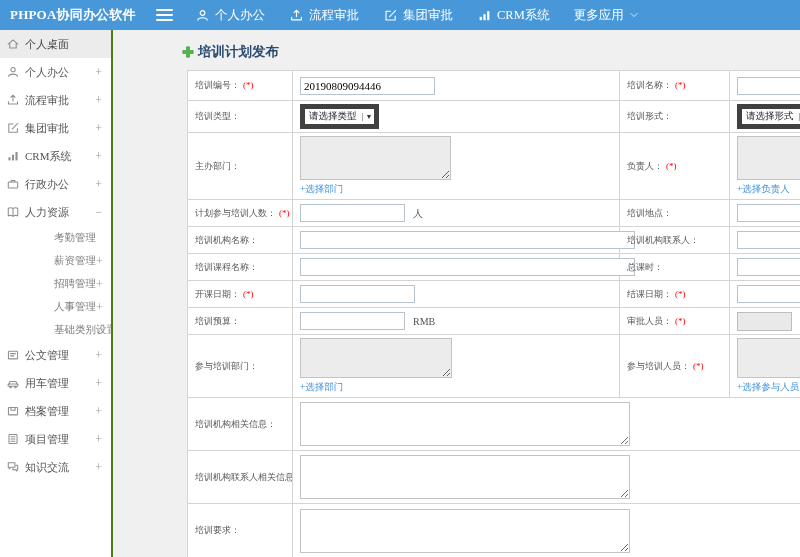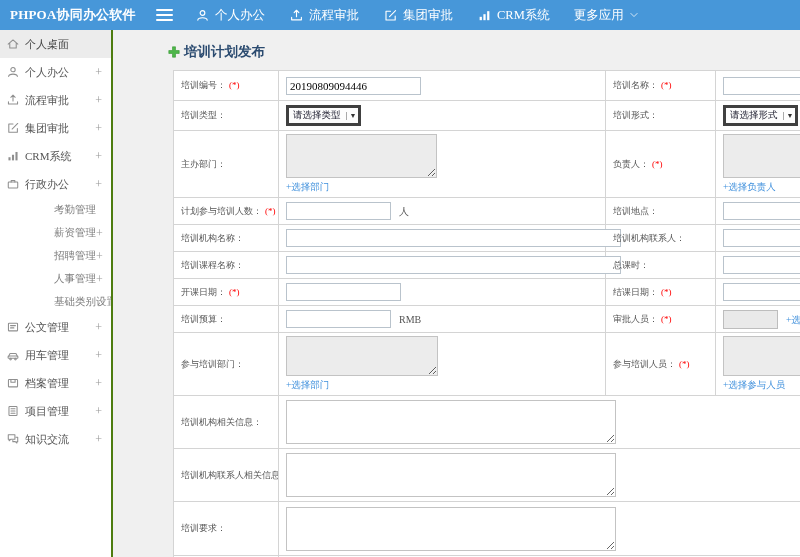--- a/index.html
+++ b/index.html
@@ -22,31 +22,31 @@
   .ico .fl{ fill:currentColor; stroke:none; }
   
   .bodywrap{ display:flex; height:527px; }
   .sidebar{ width:113px; flex-shrink:0; background:#fff; border-right:2px solid #4d7c0f; color:#555; overflow:hidden; }
   .sb-item{ height:28px; display:flex; align-items:center; padding:0 9px 0 6px; font-size:11px; cursor:pointer; white-space:nowrap; }
   .sb-item .ico{ width:14px; height:14px; margin-right:5px; color:#8f8f8f; flex-shrink:0; }
   .sb-item.active{ background:#ececec; color:#444; }
   .sb-expand{ margin-left:auto; color:#9a9a9a; font-size:12px; line-height:1; }
   .sb-child{ height:23px; display:flex; align-items:center; padding:0 15px 0 18px; font-size:10.5px; color:#7d7d7d; cursor:pointer; white-space:nowrap;margin-left:36px; }
   
-  .main{ flex:1; background:#f0f0f0; overflow:hidden; }
+  .main{ flex:1; background:#f0f0f0; overflow:hidden;padding-left:14px; }
   .page-title{ margin:13px 0 9px 55px; display:flex; align-items:center; gap:4px;
                font-size:13.5px; font-weight:bold; color:#2a4a6f; }
   table.form{ margin-left:60px; border-collapse:collapse; table-layout:fixed; width:840px; background:#fff; }
   table.form td{ border:1px solid #d4d4d4; font-size:9px; color:#555; padding:3px 4px 3px 7px; vertical-align:middle; }
   td.lb{ white-space:nowrap; overflow:hidden; }
   .req{ color:#ff0000; margin-left:3px; }
   .txt{ border:1px solid #b9c3cc; height:18px; font-size:11px; padding:0 3px; background:#fff; font-family:inherit; }
   .w135{width:135px;} .w150{width:150px;} .w105{width:105px;} .w115{width:115px;} .w335{width:335px;}
   .unit{ margin-left:8px; font-size:10px; color:#555; }
-  .sel{ display:inline-flex; align-items:center; border:3px solid #404040; background:#fdfdfd; font-size:9.5px; color:#223; padding:1px 2px 1px 4px; cursor:pointer; }
+  .sel{ display:inline-flex; align-items:center; border:5px solid #404040; background:#fdfdfd; font-size:9.5px; color:#223; padding:1px 2px 1px 4px; cursor:pointer; }
   .sel .ar{ font-size:7px; margin-left:5px; padding-left:3px; border-left:1px solid #aaa; color:#333; }
   textarea.ta{ display:block; border:1px solid #c3c3c3; resize:both; font-family:inherit; font-size:10px; }
   .ta-gray{ background:#ececec; }
   .ta-white{ background:#fff; }
   .ta-dept{ width:151px; height:44px; }
   .ta-dept2{ width:152px; height:40px; }
   .ta-right{ width:150px; height:44px; }
   .ta-right2{ width:150px; height:40px; }
   .ta-wide{ width:330px; height:44px; }
   .appr{ width:55px; height:19px; background:#e9e9e9; border:1px solid #bdbdbd; }
@@ -147,20 +147,28 @@
         <span class="sb-expand">+</span>
       </div>
       <div class="sb-item">
         <svg class="ico" viewBox="0 0 16 16">
             <rect x="2.6" y="5.8" width="10.8" height="6.8" rx="0.8"></rect>
             <path d="M5.9 5.8V4h4.2v1.8"></path>
           </svg>
         <span>行政办公</span>
         <span class="sb-expand">+</span>
       </div>
+      <div class="sb-item">
+        <svg class="ico" viewBox="0 0 16 16">
+            <path d="M2.6 3.6C4.2 3 6.6 3 8 3.9c1.4-.9 3.8-.9 5.4-.3v8.8c-1.6-.6-4-.6-5.4.3-1.4-.9-3.8-.9-5.4-.3Z"></path>
+            <path d="M8 3.9v8.8"></path>
+          </svg>
+        <span>人力资源</span>
+        <span class="sb-expand">−</span>
+      </div>
 
       <div class="sb-child">
         <span>考勤管理</span>
       </div>
       <div class="sb-child">
         <span>薪资管理</span>
         <span class="sb-expand">+</span>
       </div>
       <div class="sb-child">
         <span>招聘管理</span>

